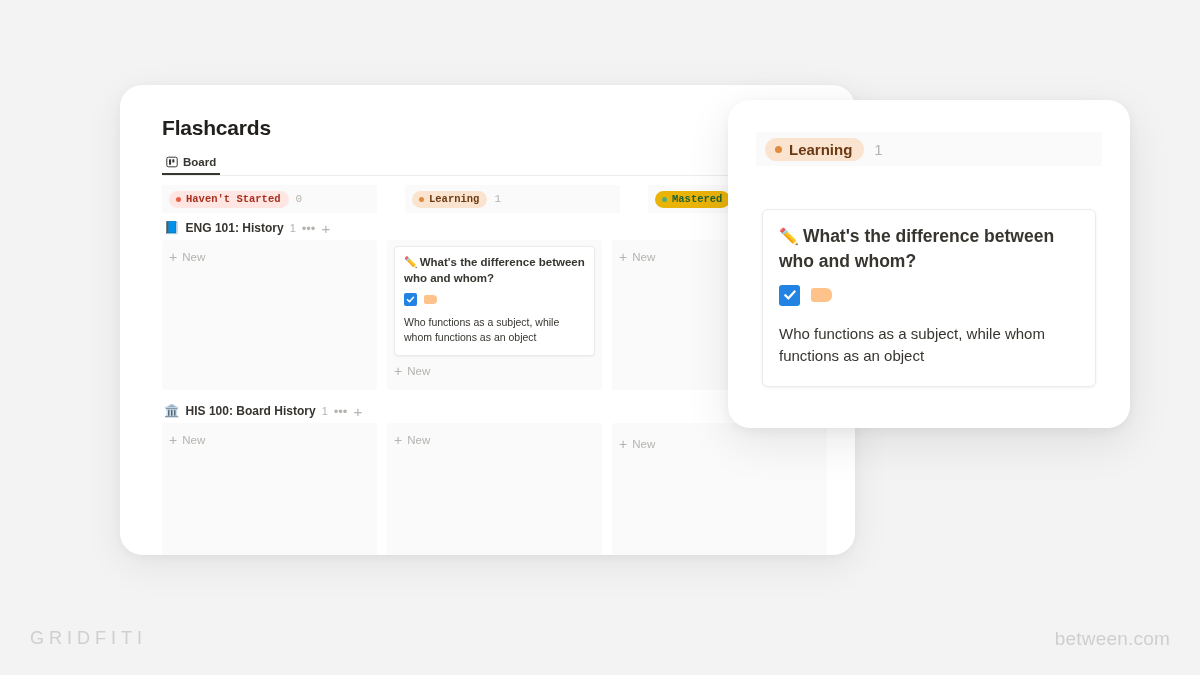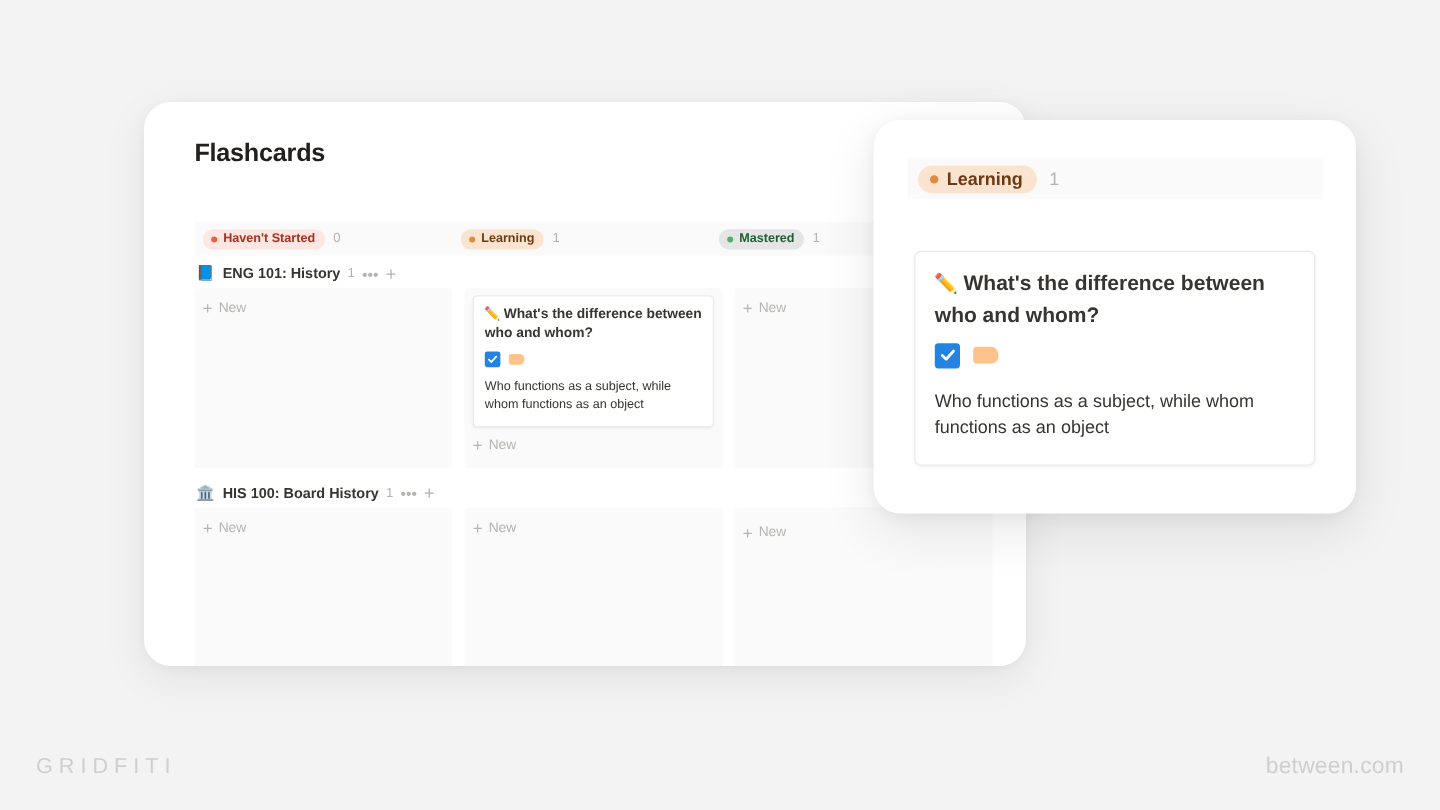--- a/index.html
+++ b/index.html
@@ -75,23 +75,24 @@
   .board {
     position: absolute;
     left: 42px;
     top: 100px;
     right: 0;
     bottom: 0;
   }
 
   .status-header-row {
     display: flex;
-    gap: 0;
+    gap: 28px;
     height: 28px;
     align-items: center;
+    font-family: Liberation Mono, monospace;
   }
   .status-head {
     width: 215px;
     flex: 0 0 215px;
     height: 28px;
     background: #fafafa;
     display: flex;
     align-items: center;
     padding-left: 7px;
     gap: 7px;
@@ -108,21 +109,21 @@
     white-space: nowrap;
   }
   .pill .dot {
     width: 5px; height: 5px; border-radius: 50%;
     display: inline-block;
   }
   .pill.red    { background: #ffe6e2; color: #a8301f; }
   .pill.red .dot    { background: #e8604a; }
   .pill.orange { background: #fbe4cf; color: #6b3a14; align-items: center; }
   .pill.orange .dot { background: #e08a3c; }
-  .pill.green  { background: #e5e5e5; color: #1f6134; justify-content: center; }
+  .pill.green  { background: #eab308; color: #1f6134; justify-content: center; }
   .pill.green .dot  { background: #5aab6f; }
 
   .count {
     font-size: 11px;
     color: #b5b3af;
     font-weight: 400;
   }
 
   
   .group { margin-top: 3px; }
@@ -300,20 +301,32 @@
     letter-spacing: 0.2px;
   }
 </style>
 </head>
 <body>
 
 <div class="app-window">
 
   <div class="page-title">Flashcards</div>
 
+  <div class="view-tabs">
+    <div class="tab">
+      <span class="tab-icon">
+        <svg width="12" height="12" viewBox="0 0 12 12">
+          <rect x="0.8" y="1.2" width="10.4" height="9.6" rx="1.6" fill="none" stroke="#37352f" stroke-width="1"></rect>
+          <rect x="3" y="3.3" width="2.1" height="5.4" rx="0.5" fill="#37352f"></rect>
+          <rect x="6.3" y="3.3" width="2.1" height="3.2" rx="0.5" fill="#37352f"></rect>
+        </svg>
+      </span>
+      <span class="tab-label">Board</span>
+    </div>
+  </div>
 
   <div class="board">
 
     <div class="status-header-row">
       <div class="status-head">
         <span class="pill red">
           <span class="dot"></span>
           <span>Haven't Started</span>
         </span>
         <span class="count">0</span>

